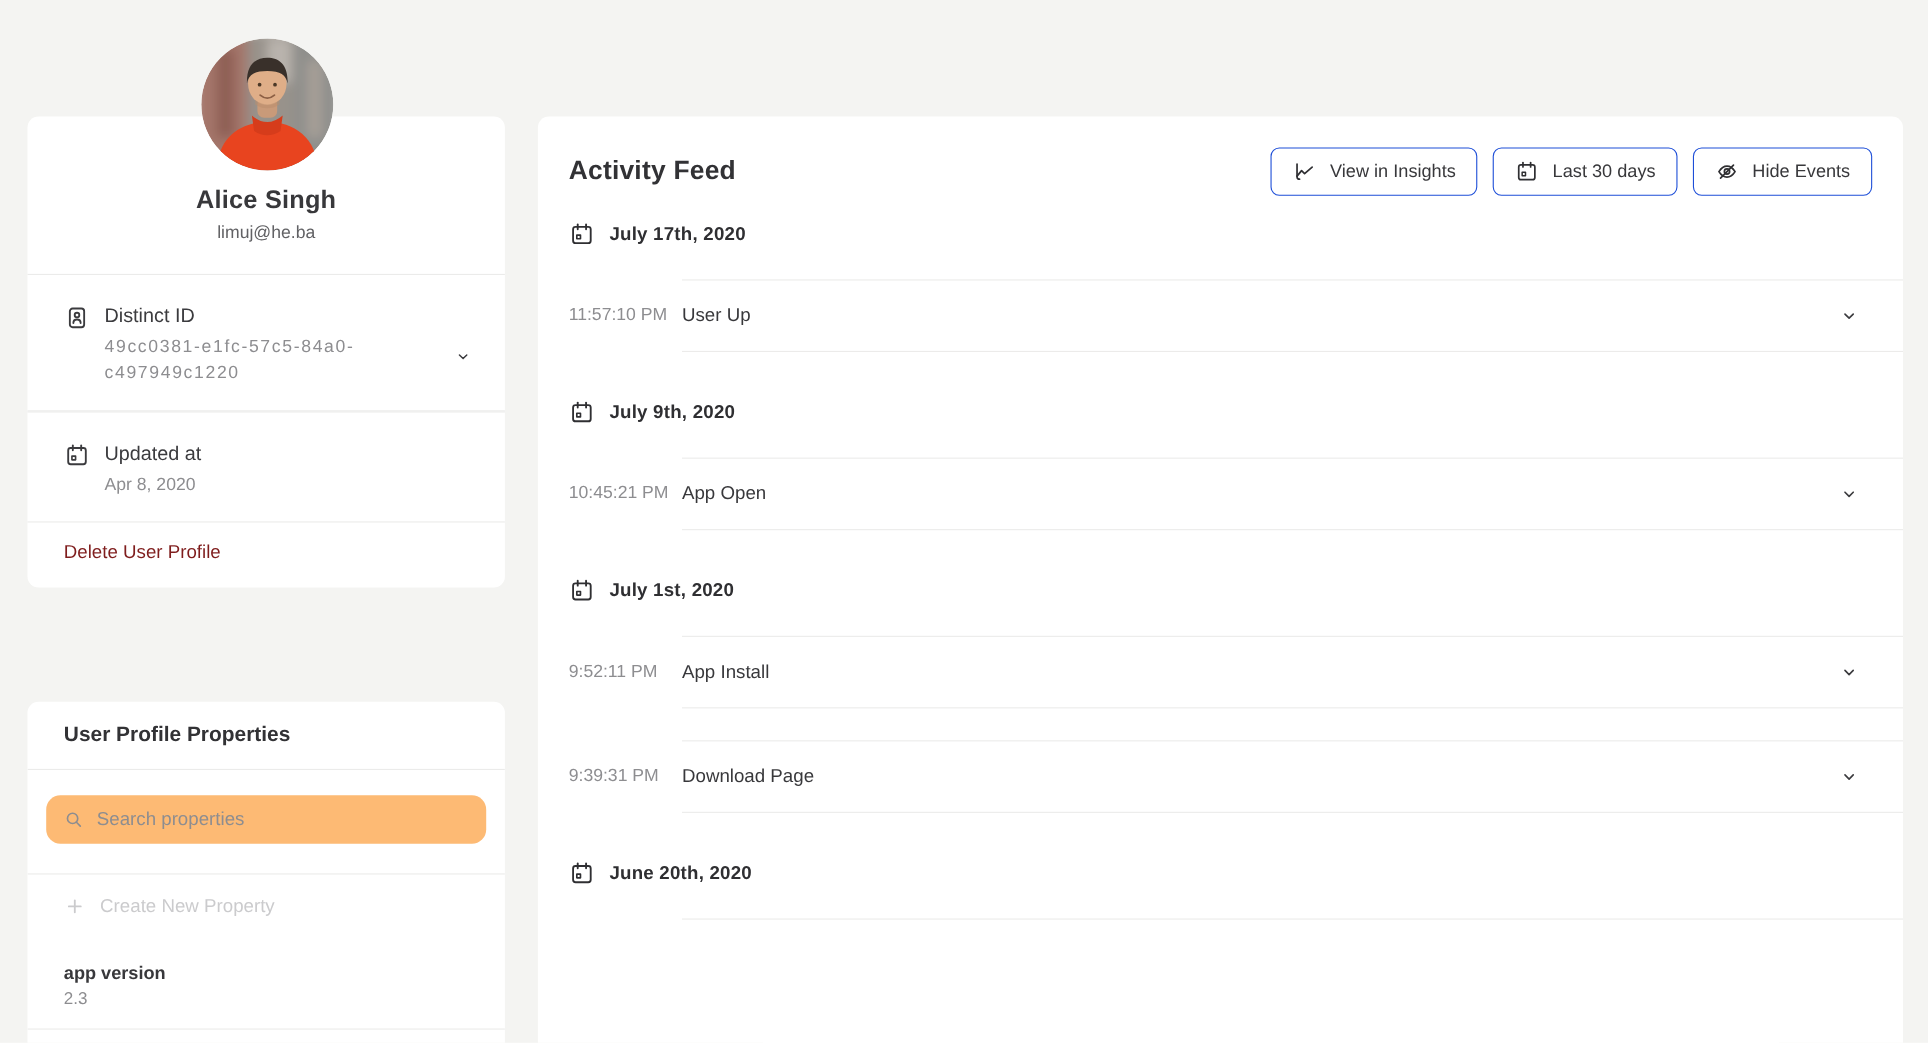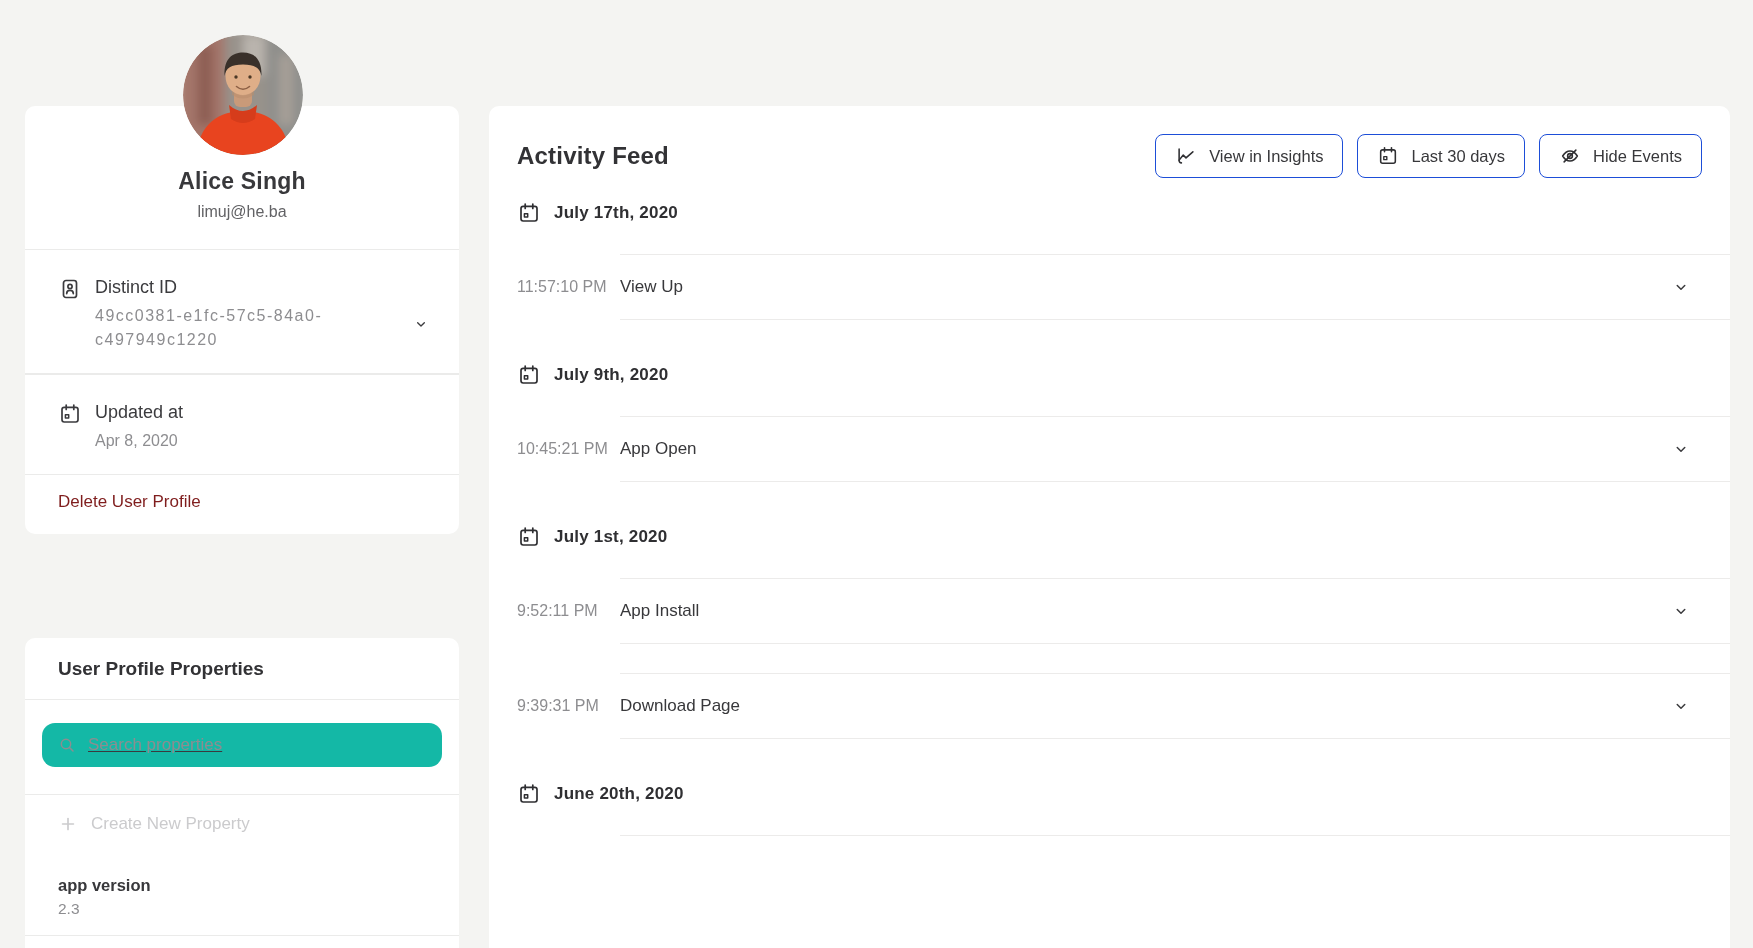--- a/index.html
+++ b/index.html
@@ -27,21 +27,21 @@
   .field-label { font-size:18px; color:#3b3b3e; line-height:22px; }
   .field-value { margin-top:6px; font-size:16px; line-height:24px; color:#8d8d90; }
   .id-value { width:258px; letter-spacing:1.5px; overflow-wrap:break-word; }
   .row-chevron { position:absolute; right:30px; top:54%; color:#3b3b3e; cursor:pointer; }
   .delete-row { padding:17px 33px 22px; font-size:17px; font-weight:500; color:#7f1d1d; cursor:default; }
 
   
   .props-card { left:25px; top:638px; width:434px; height:340px; overflow:hidden; }
   .props-title { padding:20px 33px 19px; font-size:19px; font-weight:bold; color:#323235; }
   .search-wrap { padding:23px 17px 27px; }
-  .search-box { display:flex; align-items:center; gap:11px; height:44px; padding:0 15px; background:#14b8a6; border-radius:13px;text-decoration:underline; }
+  .search-box { display:flex; align-items:center; gap:11px; height:44px; padding:0 15px; background:#fdba74; border-radius:13px; }
   .search-box svg { color:#8d8d90; flex:0 0 20px; }
   .search-box input { flex:1; border:none; outline:none; background:transparent; font-size:17px; color:#3b3b3e; font-family:inherit; }
   .search-box input::placeholder { color:#8d8d90; }
   .create-row { display:flex; align-items:flex-end; gap:13px; padding:19px 33px 24px; font-size:17px; font-weight:500; color:#cccccе; color:#cbcbcd; cursor:default; }
   .create-row svg { color:#cbcbcd; }
   .prop-item { padding:18px 33px 17px; }
   .prop-name { font-size:16.5px; font-weight:bold; color:#38383b; }
   .prop-value { margin-top:5px; font-size:15.5px; color:#8d8d90; }
 
   
@@ -230,21 +230,21 @@
           <rect x="4" y="5.3" width="16" height="14.7" rx="2.2"></rect>
             <line x1="8.2" y1="3" x2="8.2" y2="7.4"></line>
             <line x1="15.8" y1="3" x2="15.8" y2="7.4"></line>
             <rect x="7.4" y="12.7" width="3.3" height="3.3" stroke-width="1.5"></rect>
         </svg>
         <span class="group-date">July 17th, 2020</span>
       </div>
       <div class="hr-head"></div>
       <div class="event-row">
         <span class="event-time">11:57:10 PM</span>
-        <span class="event-name">View Up</span>
+        <span class="event-name">User Up</span>
         <span class="event-chevron">
           <svg viewBox="0 0 24 24" width="18" height="18" fill="none" stroke="currentColor" stroke-width="2" stroke-linecap="round" stroke-linejoin="round">
               <polyline points="7,10 12,15 17,10"></polyline>
             </svg>
         </span>
       </div>
       <div class="hr-event"></div>
     </div>
 
     <div>

